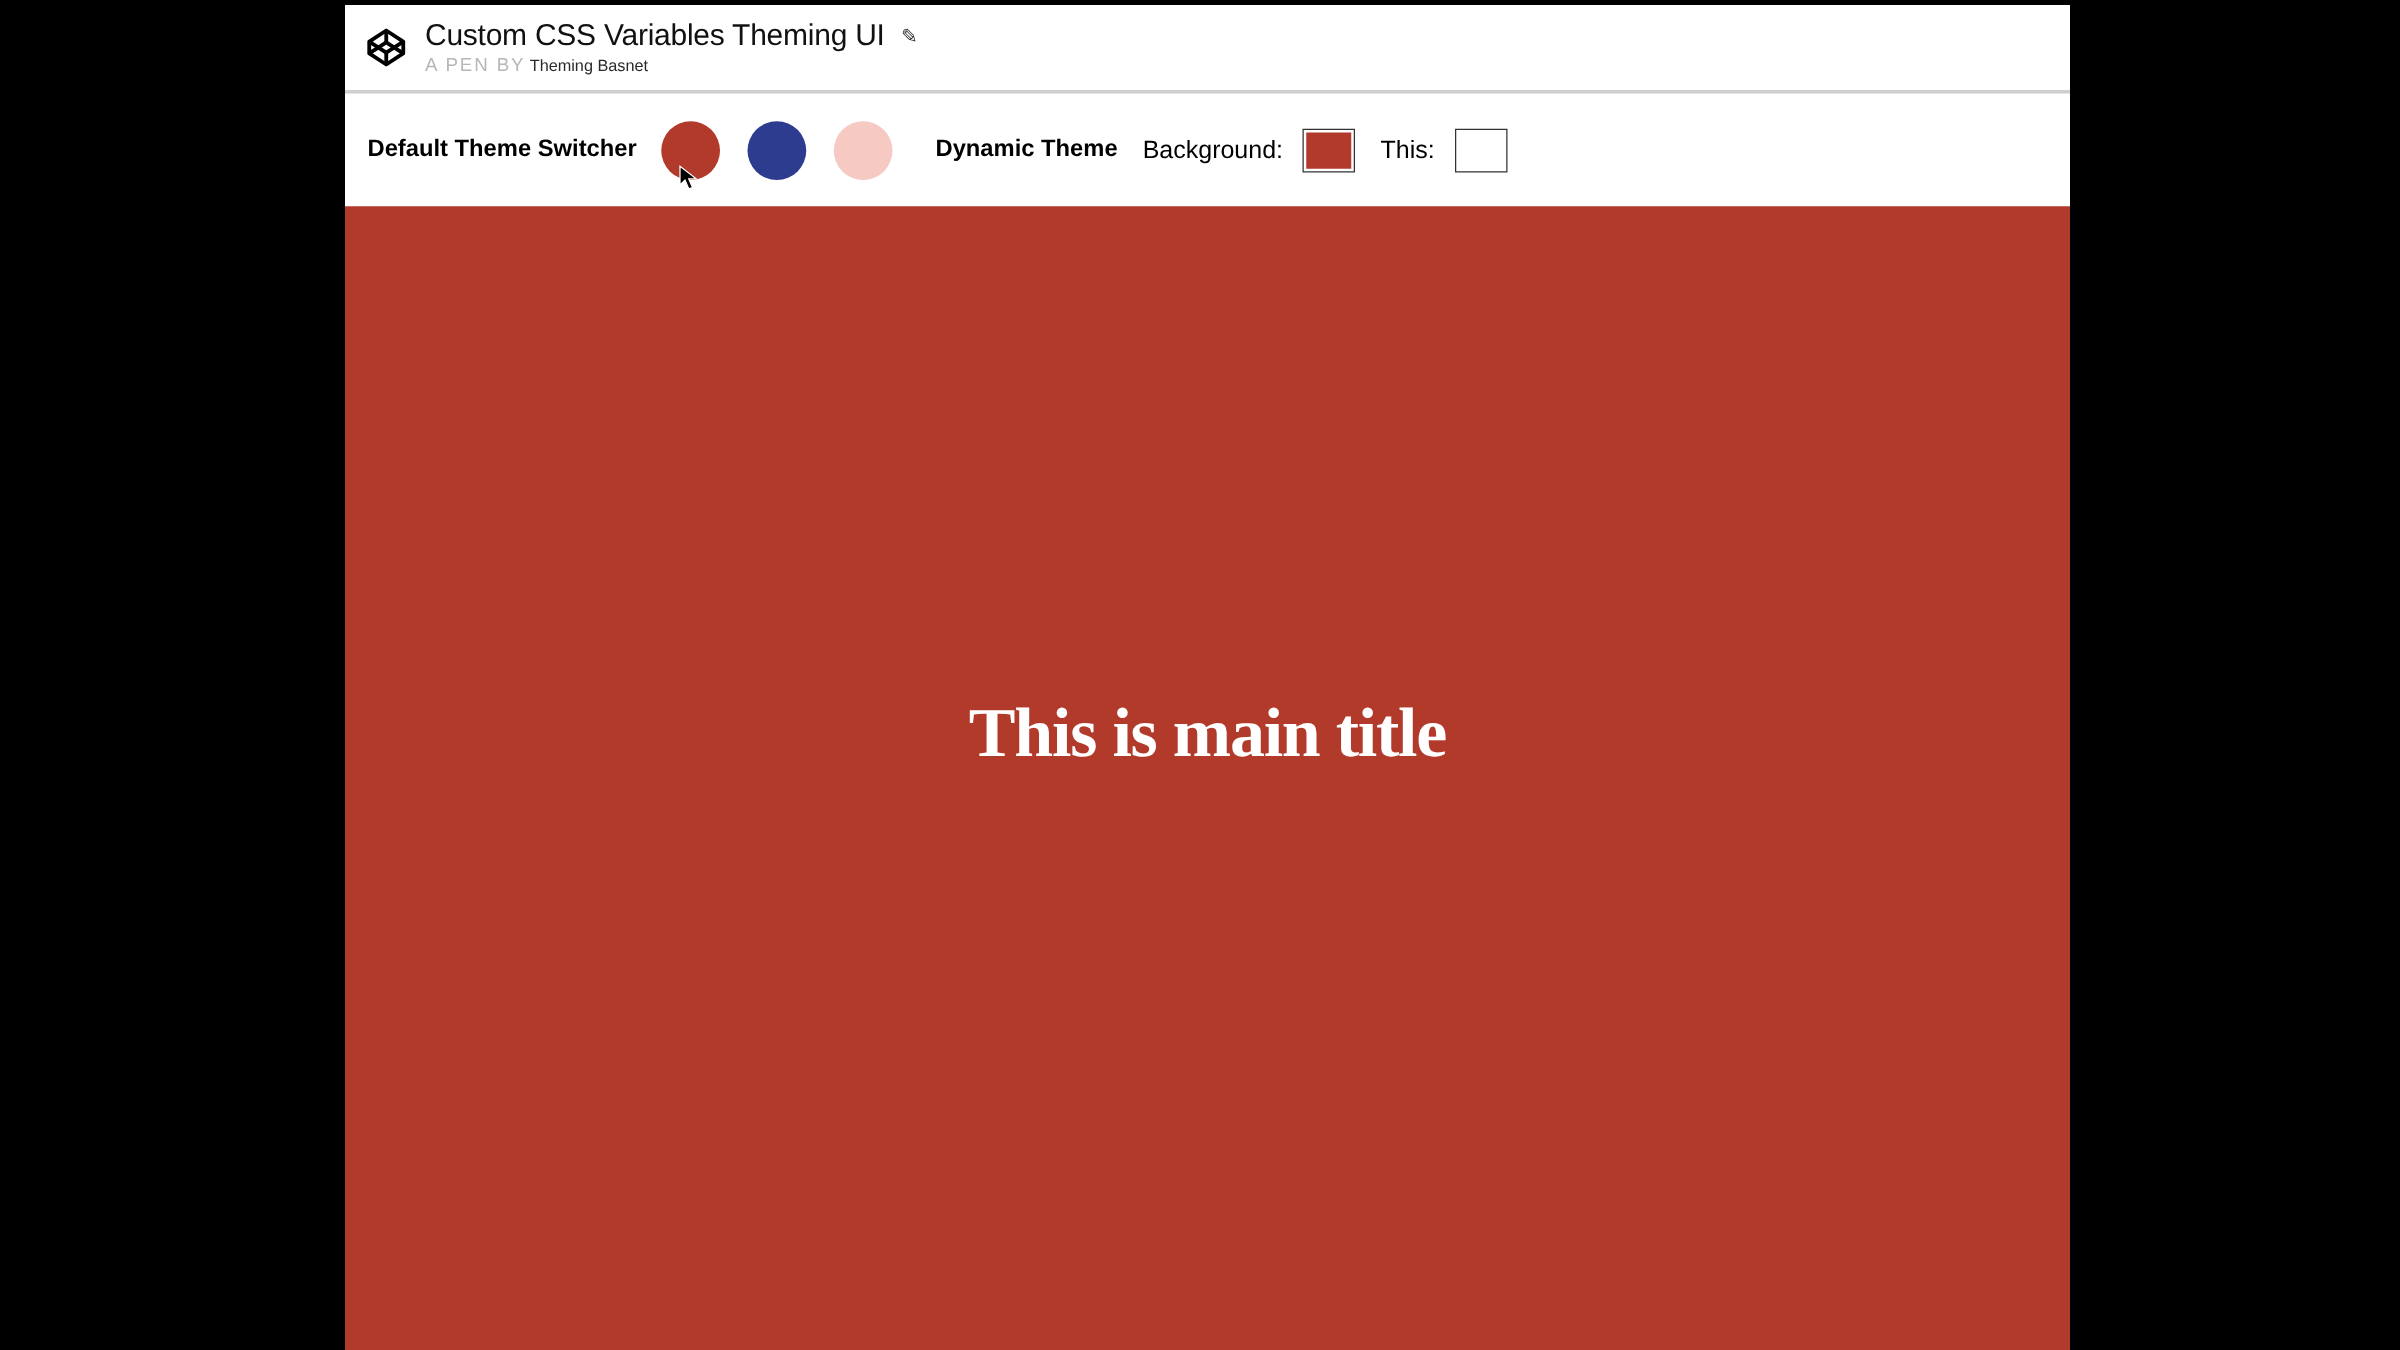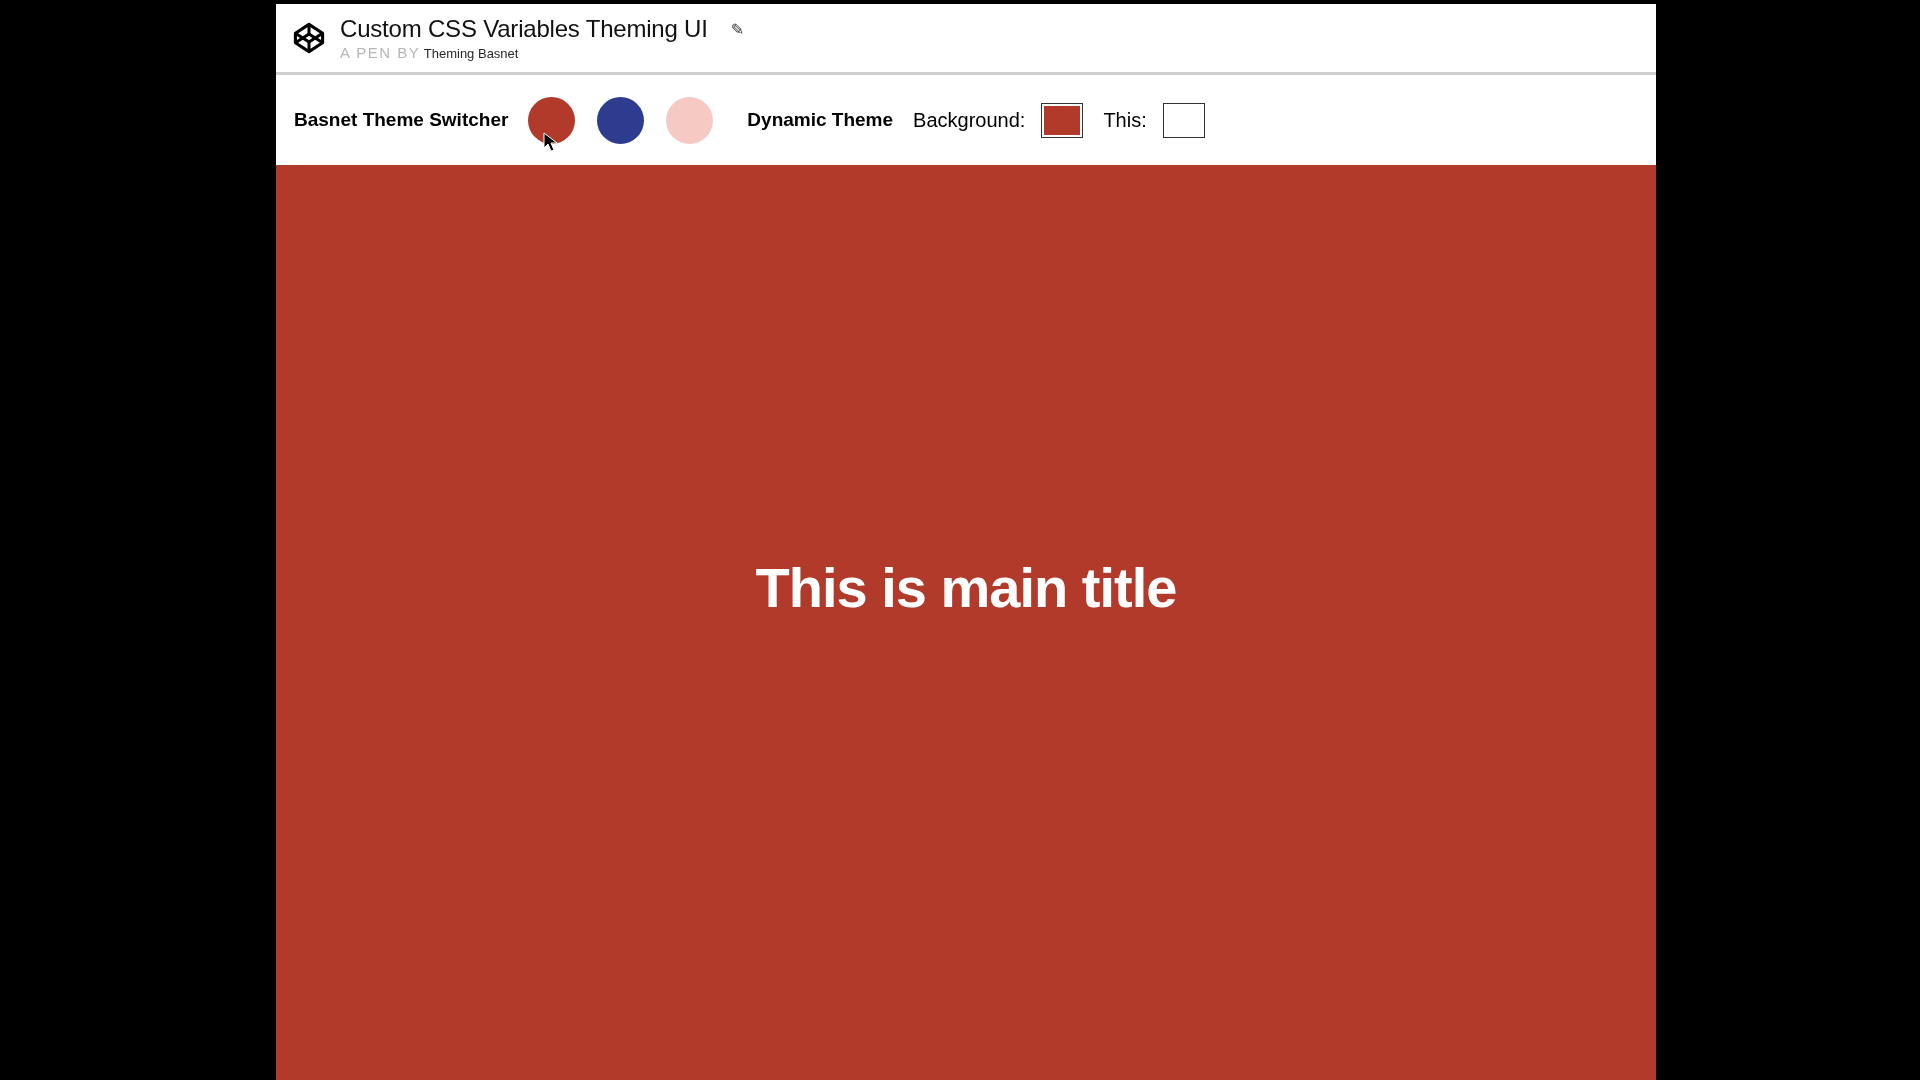--- a/index.html
+++ b/index.html
@@ -54,21 +54,21 @@
 
     .pen-title-block {
       display: flex;
       flex-direction: column;
       justify-content: center;
     }
 
     .pen-title-row {
       display: flex;
       align-items: center;
-      gap: 23px;
+      gap: 13px;
     }
 
     .pen-title {
       font-size: 24px;
       font-weight: 400;
       color: #111;
       letter-spacing: -0.2px;
     }
 
     .edit-icon {
@@ -150,20 +150,21 @@
       display: block;
     }
 
     
     .main-canvas {
       flex: 1;
       display: flex;
       align-items: flex-start;
       justify-content: center;
       padding-top: 390px;
+      font-family: Liberation Serif, serif;
     }
 
     .main-title {
       font-size: 56px;
       font-weight: 800;
       color: #fff;
       letter-spacing: -1px;
     }
 
     
@@ -203,21 +204,21 @@
         <span class="edit-icon">✎</span>
       </div>
       <div class="pen-byline">
         <span class="by-prefix">A PEN BY</span>
         <span class="author">Theming Basnet</span>
       </div>
     </div>
   </div>
 
   <div class="controls-bar">
-    <span class="controls-label">Basnet Theme Switcher</span>
+    <span class="controls-label">Default Theme Switcher</span>
 
     <div class="swatches">
       <button class="swatch" style="background:#b23a2a"></button>
       <button class="swatch" style="background:#2e3c8f"></button>
       <button class="swatch" style="background:#f6c9c3"></button>
     </div>
 
     <span class="controls-label">Dynamic Theme</span>
 
     <span class="dyn-label">Background:</span>

